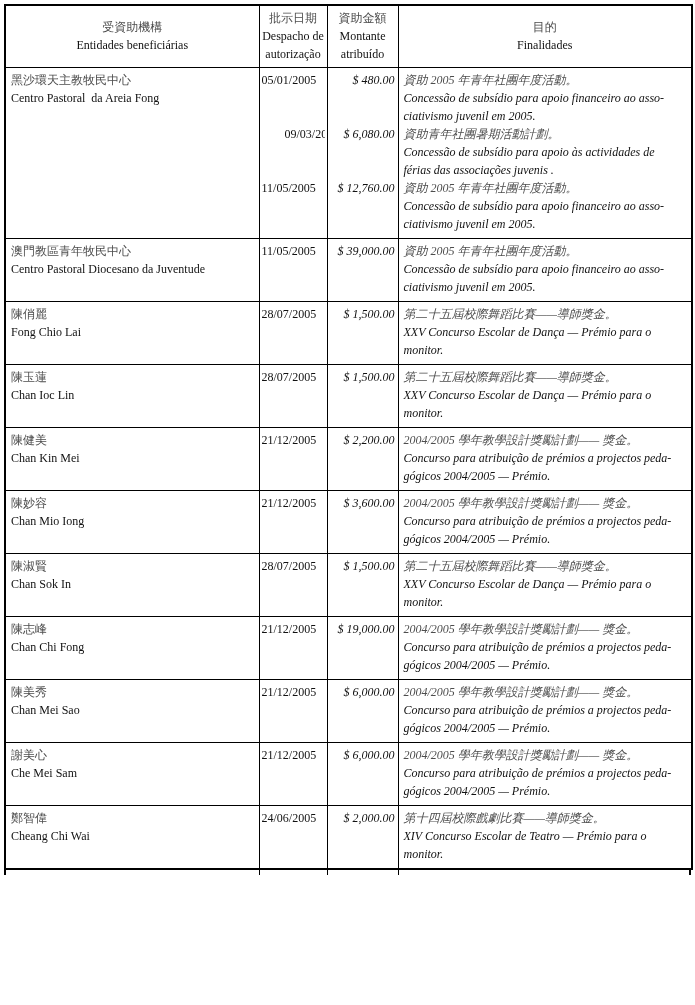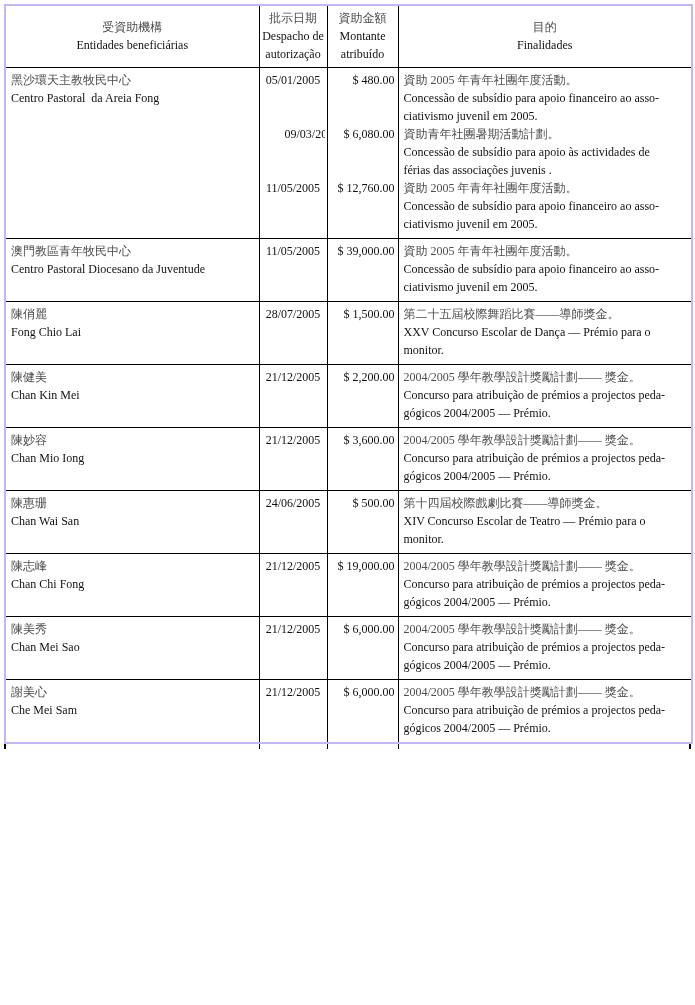--- a/index.html
+++ b/index.html
@@ -10,45 +10,45 @@
     padding: 4px;
     font-family: "Liberation Serif", "DejaVu Serif", serif;
     font-size: 12px;
     color: #111111;
     --lh: 18px;
   }
   .doc-table {
     width: 687px;
     border-collapse: collapse;
     table-layout: fixed;
-    border: 2px solid #c4b5fd;
+    border: 2px solid #000000;
   }
   .doc-table th, .doc-table td {
     border: 1px solid #000;
     vertical-align: top;
   }
   .doc-table thead th {
     vertical-align: middle;
     text-align: center;
     font-weight: normal;
     height: 62px;
     line-height: 18px;
     padding: 2px;
   }
   .zh { color: #4d4d4d; }
   .pt { color: #111111; }
   td.name-cell    { padding: 3px 4px 5px 5px; }
   td.date-col     { padding: 3px 2px 5px 2px; }
-  td.amount-col   { padding: 3px 3px 5px 8px; }
-  td.purpose-col  { padding: 3px 4px 5px 5px; }
+  td.amount-col   { padding: 3px 3px 5px 8px; font-style: italic; }
+  td.purpose-col  { padding: 3px 4px 5px 5px; font-style: italic; }
   .name-cell div, .date-col div, .amount-col div,
   .purpose-entry div { line-height: var(--lh); }
   .pt-name { white-space: pre-wrap; }
   .slot { overflow: hidden; }
-  .date-col .slot { text-align: center; }
+  .date-col .slot { text-align: left; }
   .amount-col .slot { text-align: right; }
   .purpose-entry .pt { white-space: nowrap; }
   .purpose-entry .zh { white-space: nowrap; }
   
   .continuation {
     position: relative;
     width: 687px;
     height: 5px;
   }
   .continuation .vline {
@@ -162,20 +162,39 @@
         <td class="purpose-col">
           <div class="purpose-entry">
             <div class="zh">第二十五屆校際舞蹈比賽——導師獎金。</div>
             <div class="pt">XXV Concurso Escolar de Dança — Prémio para o</div>
             <div class="pt">monitor.</div>
           </div>
         </td>
       </tr>
       <tr>
         <td class="name-cell">
+          <div class="zh">陳玉蓮</div>
+          <div class="pt pt-name">Chan Ioc Lin</div>
+        </td>
+        <td class="date-col">
+          <div class="slot pt" style="height: calc(var(--lh) * 3);">28/07/2005</div>
+        </td>
+        <td class="amount-col">
+          <div class="slot pt" style="height: calc(var(--lh) * 3);">$ 1,500.00</div>
+        </td>
+        <td class="purpose-col">
+          <div class="purpose-entry">
+            <div class="zh">第二十五屆校際舞蹈比賽——導師獎金。</div>
+            <div class="pt">XXV Concurso Escolar de Dança — Prémio para o</div>
+            <div class="pt">monitor.</div>
+          </div>
+        </td>
+      </tr>
+      <tr>
+        <td class="name-cell">
           <div class="zh">陳健美</div>
           <div class="pt pt-name">Chan Kin Mei</div>
         </td>
         <td class="date-col">
           <div class="slot pt" style="height: calc(var(--lh) * 3);">21/12/2005</div>
         </td>
         <td class="amount-col">
           <div class="slot pt" style="height: calc(var(--lh) * 3);">$ 2,200.00</div>
         </td>
         <td class="purpose-col">
@@ -200,91 +219,110 @@
         <td class="purpose-col">
           <div class="purpose-entry">
             <div class="zh">2004/2005 學年教學設計獎勵計劃—— 獎金。</div>
             <div class="pt">Concurso para atribuição de prémios a projectos peda-</div>
             <div class="pt">gógicos 2004/2005 — Prémio.</div>
           </div>
         </td>
       </tr>
       <tr>
         <td class="name-cell">
-          <div class="zh">陳惠珊</div>
-          <div class="pt pt-name">Chan Wai San</div>
+          <div class="zh">陳淑賢</div>
+          <div class="pt pt-name">Chan Sok In</div>
+        </td>
+        <td class="date-col">
+          <div class="slot pt" style="height: calc(var(--lh) * 3);">28/07/2005</div>
+        </td>
+        <td class="amount-col">
+          <div class="slot pt" style="height: calc(var(--lh) * 3);">$ 1,500.00</div>
+        </td>
+        <td class="purpose-col">
+          <div class="purpose-entry">
+            <div class="zh">第二十五屆校際舞蹈比賽——導師獎金。</div>
+            <div class="pt">XXV Concurso Escolar de Dança — Prémio para o</div>
+            <div class="pt">monitor.</div>
+          </div>
+        </td>
+      </tr>
+      <tr>
+        <td class="name-cell">
+          <div class="zh">陳志峰</div>
+          <div class="pt pt-name">Chan Chi Fong</div>
+        </td>
+        <td class="date-col">
+          <div class="slot pt" style="height: calc(var(--lh) * 3);">21/12/2005</div>
+        </td>
+        <td class="amount-col">
+          <div class="slot pt" style="height: calc(var(--lh) * 3);">$ 19,000.00</div>
+        </td>
+        <td class="purpose-col">
+          <div class="purpose-entry">
+            <div class="zh">2004/2005 學年教學設計獎勵計劃—— 獎金。</div>
+            <div class="pt">Concurso para atribuição de prémios a projectos peda-</div>
+            <div class="pt">gógicos 2004/2005 — Prémio.</div>
+          </div>
+        </td>
+      </tr>
+      <tr>
+        <td class="name-cell">
+          <div class="zh">陳美秀</div>
+          <div class="pt pt-name">Chan Mei Sao</div>
+        </td>
+        <td class="date-col">
+          <div class="slot pt" style="height: calc(var(--lh) * 3);">21/12/2005</div>
+        </td>
+        <td class="amount-col">
+          <div class="slot pt" style="height: calc(var(--lh) * 3);">$ 6,000.00</div>
+        </td>
+        <td class="purpose-col">
+          <div class="purpose-entry">
+            <div class="zh">2004/2005 學年教學設計獎勵計劃—— 獎金。</div>
+            <div class="pt">Concurso para atribuição de prémios a projectos peda-</div>
+            <div class="pt">gógicos 2004/2005 — Prémio.</div>
+          </div>
+        </td>
+      </tr>
+      <tr>
+        <td class="name-cell">
+          <div class="zh">謝美心</div>
+          <div class="pt pt-name">Che Mei Sam</div>
+        </td>
+        <td class="date-col">
+          <div class="slot pt" style="height: calc(var(--lh) * 3);">21/12/2005</div>
+        </td>
+        <td class="amount-col">
+          <div class="slot pt" style="height: calc(var(--lh) * 3);">$ 6,000.00</div>
+        </td>
+        <td class="purpose-col">
+          <div class="purpose-entry">
+            <div class="zh">2004/2005 學年教學設計獎勵計劃—— 獎金。</div>
+            <div class="pt">Concurso para atribuição de prémios a projectos peda-</div>
+            <div class="pt">gógicos 2004/2005 — Prémio.</div>
+          </div>
+        </td>
+      </tr>
+      <tr>
+        <td class="name-cell">
+          <div class="zh">鄭智偉</div>
+          <div class="pt pt-name">Cheang Chi Wai</div>
         </td>
         <td class="date-col">
           <div class="slot pt" style="height: calc(var(--lh) * 3);">24/06/2005</div>
         </td>
         <td class="amount-col">
-          <div class="slot pt" style="height: calc(var(--lh) * 3);">$ 500.00</div>
+          <div class="slot pt" style="height: calc(var(--lh) * 3);">$ 2,000.00</div>
         </td>
         <td class="purpose-col">
           <div class="purpose-entry">
             <div class="zh">第十四屆校際戲劇比賽——導師獎金。</div>
             <div class="pt">XIV Concurso Escolar de Teatro — Prémio para o</div>
             <div class="pt">monitor.</div>
-          </div>
-        </td>
-      </tr>
-      <tr>
-        <td class="name-cell">
-          <div class="zh">陳志峰</div>
-          <div class="pt pt-name">Chan Chi Fong</div>
-        </td>
-        <td class="date-col">
-          <div class="slot pt" style="height: calc(var(--lh) * 3);">21/12/2005</div>
-        </td>
-        <td class="amount-col">
-          <div class="slot pt" style="height: calc(var(--lh) * 3);">$ 19,000.00</div>
-        </td>
-        <td class="purpose-col">
-          <div class="purpose-entry">
-            <div class="zh">2004/2005 學年教學設計獎勵計劃—— 獎金。</div>
-            <div class="pt">Concurso para atribuição de prémios a projectos peda-</div>
-            <div class="pt">gógicos 2004/2005 — Prémio.</div>
-          </div>
-        </td>
-      </tr>
-      <tr>
-        <td class="name-cell">
-          <div class="zh">陳美秀</div>
-          <div class="pt pt-name">Chan Mei Sao</div>
-        </td>
-        <td class="date-col">
-          <div class="slot pt" style="height: calc(var(--lh) * 3);">21/12/2005</div>
-        </td>
-        <td class="amount-col">
-          <div class="slot pt" style="height: calc(var(--lh) * 3);">$ 6,000.00</div>
-        </td>
-        <td class="purpose-col">
-          <div class="purpose-entry">
-            <div class="zh">2004/2005 學年教學設計獎勵計劃—— 獎金。</div>
-            <div class="pt">Concurso para atribuição de prémios a projectos peda-</div>
-            <div class="pt">gógicos 2004/2005 — Prémio.</div>
-          </div>
-        </td>
-      </tr>
-      <tr>
-        <td class="name-cell">
-          <div class="zh">謝美心</div>
-          <div class="pt pt-name">Che Mei Sam</div>
-        </td>
-        <td class="date-col">
-          <div class="slot pt" style="height: calc(var(--lh) * 3);">21/12/2005</div>
-        </td>
-        <td class="amount-col">
-          <div class="slot pt" style="height: calc(var(--lh) * 3);">$ 6,000.00</div>
-        </td>
-        <td class="purpose-col">
-          <div class="purpose-entry">
-            <div class="zh">2004/2005 學年教學設計獎勵計劃—— 獎金。</div>
-            <div class="pt">Concurso para atribuição de prémios a projectos peda-</div>
-            <div class="pt">gógicos 2004/2005 — Prémio.</div>
           </div>
         </td>
       </tr>
     </tbody>
 </table>
 
 <div class="continuation">
   <span class="vline v0"></span>
   <span class="vline v1"></span>
   <span class="vline v2"></span>

